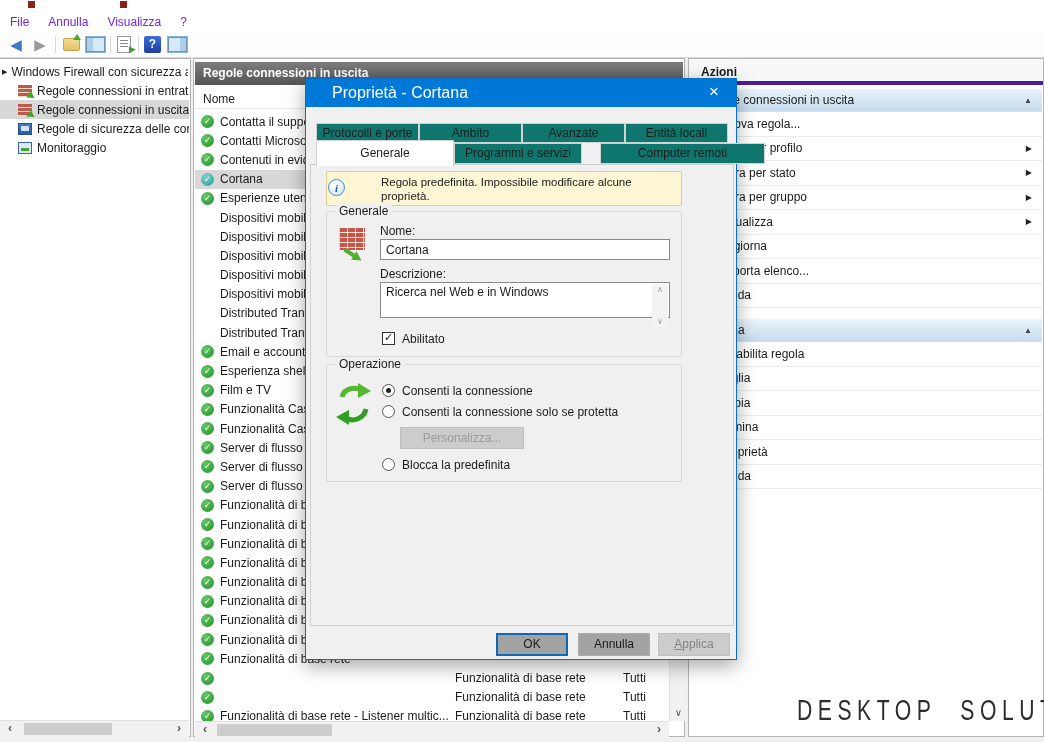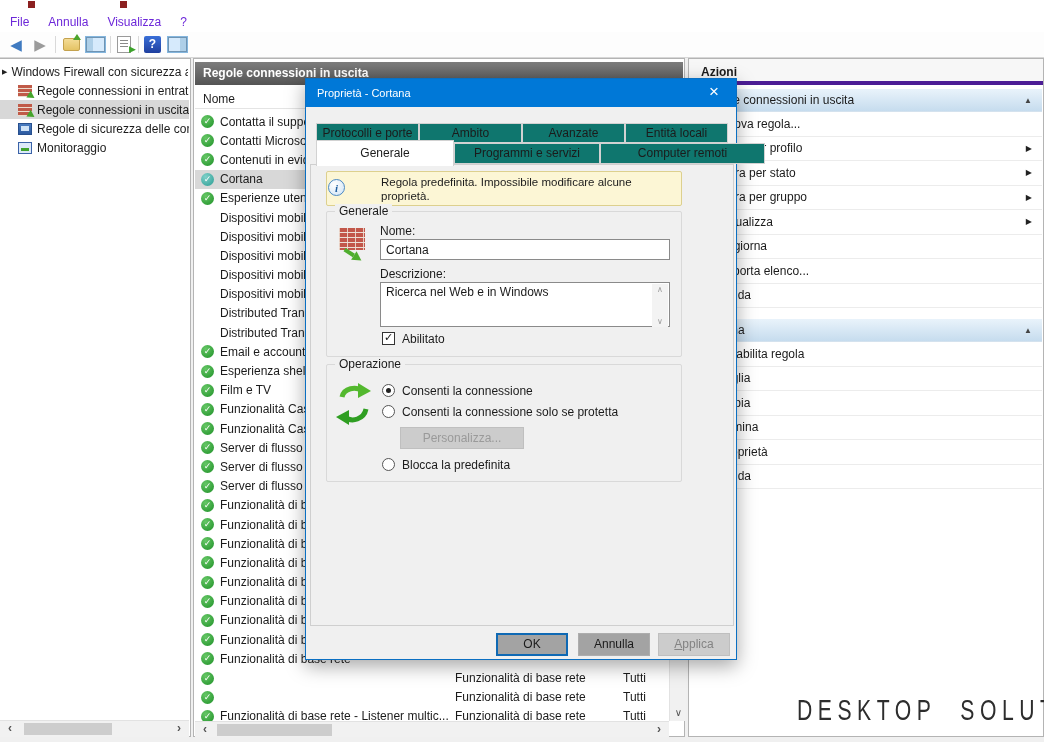--- a/index.html
+++ b/index.html
@@ -92,21 +92,21 @@
   .act-items{position:absolute;left:1px;width:352px;}
   .act-item{height:24.5px;display:flex;align-items:center;padding-left:29px;border-bottom:1px solid #ececec;position:relative;}
   .sub{display:none;position:absolute;right:10px;font-size:8px;color:#222;}
   .sub.true{display:block;}
   .sub::before{content:"▶";}
 
   
   .dialog{position:absolute;left:305px;top:78px;width:432px;height:582px;background:#f0f0f0;
           border:1px solid #0a6fc2;box-shadow:0 6px 18px rgba(0,0,0,.35);z-index:10;}
   .dlg-title{position:absolute;left:0;top:0;width:100%;height:28px;background:#0078d7;color:#fff;
-             font-size:11px;line-height:28px;padding-left:11px;}
+             font-size:16px;line-height:28px;padding-left:26px;}
   .dlg-close{position:absolute;right:0;top:0;width:44px;height:28px;color:#fff;font-size:17px;text-align:center;line-height:26px;}
   .dlg-close::before{content:"×";}
   .tab{position:absolute;height:20px;border:1px solid #d2d2d2;background:#0f766e;text-align:center;line-height:18px;z-index:1;}
   .tab.r1{top:44px;} .tab.r2{top:64px;height:21px;line-height:19px;}
   .tab.active{top:61px;height:26px;background:#fff;border-bottom:none;line-height:24px;z-index:3;}
   .pane{position:absolute;left:4px;top:85px;width:424px;height:462px;border:1px solid #cfcfcf;z-index:2;}
   .infobox{position:absolute;left:20px;top:92px;width:356px;height:35px;background:#fcf6d5;border:1px solid #ddd08e;border-radius:2px;z-index:4;}
   .info-icon{position:absolute;left:22px;top:100px;width:17px;height:17px;border-radius:50%;border:1px solid #4a88c4;
              background:radial-gradient(circle at 35% 30%,#ffffff,#cfe3f5);color:#1f5e9e;z-index:5;
              font-family:"Liberation Serif",serif;font-style:italic;font-weight:bold;font-size:11px;text-align:center;line-height:16px;}
@@ -118,21 +118,21 @@
   .fwicon{position:absolute;left:12px;top:16px;width:26px;height:22px;
           background:repeating-linear-gradient(to right,rgba(238,226,214,.85) 0 1px,transparent 1px 8px),
                      repeating-linear-gradient(to bottom,#c2574a 0 4px,#ecdfd6 4px 5px);}
   .fwarr{position:absolute;left:16px;top:38px;width:20px;height:10px;transform:rotate(33deg);}
   .fwarr::before{content:"";position:absolute;left:0;top:3px;width:11px;height:4px;background:#4fae2e;}
   .fwarr::after{content:"";position:absolute;right:0;top:0;border-left:9px solid #4fae2e;border-top:5px solid transparent;border-bottom:5px solid transparent;}
   .fld-label{position:absolute;left:53px;}
   .txt{position:absolute;left:53px;width:290px;background:#fff;border:1px solid #8a8a8a;font-size:12px;padding:2px 5px;
        font-family:"Liberation Sans","DejaVu Sans",sans-serif;color:#1b1b1b;}
   .name-input{top:27px;height:21px;}
-  .desc-box{top:70px;height:45px;}
+  .desc-box{top:70px;height:36px;}
   .mini-scroll{position:absolute;right:1px;top:1px;width:16px;height:43px;background:#f3f3f3;}
   .mini-scroll::before{content:"∧";position:absolute;top:1px;left:0;width:16px;text-align:center;font-size:8px;color:#9a9a9a;}
   .mini-scroll::after{content:"∨";position:absolute;bottom:1px;left:0;width:16px;text-align:center;font-size:8px;color:#9a9a9a;}
   .cb{position:absolute;left:55px;top:120px;width:13px;height:13px;border:1px solid #333;background:#fff;}
   .cb::after{content:"✓";position:absolute;left:1px;top:-2px;font-size:11px;color:#111;}
   .cb-label{position:absolute;left:75px;top:120px;}
   .op-icon{position:absolute;left:8px;top:16px;}
   .rad{position:absolute;left:55px;width:13px;height:13px;border:1px solid #555;border-radius:50%;background:#fff;}
   .rad.on::after{content:"";position:absolute;left:3px;top:3px;width:5px;height:5px;border-radius:50%;background:#222;}
   .rad-label{position:absolute;left:75px;}
@@ -536,21 +536,21 @@
 
   <div class="dialog">
     <div class="dlg-title">Proprietà - Cortana</div>
     <div class="dlg-close"></div>
 
     <div class="tab r1" style="left:10px;width:103px">Protocolli e porte</div>
     <div class="tab r1" style="left:113px;width:103px">Ambito</div>
     <div class="tab r1" style="left:216px;width:103px">Avanzate</div>
     <div class="tab r1" style="left:319px;width:103px">Entità locali</div>
     <div class="tab r2 active" style="left:10px;width:138px">Generale</div>
-    <div class="tab r2" style="left:148px;width:146px">Programmi e servizi</div>
+    <div class="tab r2" style="left:148px;width:128px">Programmi e servizi</div>
     <div class="tab r2" style="left:294px;width:165px">Computer remoti</div>
 
     <div class="pane"></div>
 
     <div class="infobox"></div>
     <div class="info-icon"></div>
     <div class="info-text">Regola predefinita. Impossibile modificare alcune proprietà.</div>
 
     <div class="grp grp-gen">
       <span class="grp-label">Generale</span>

